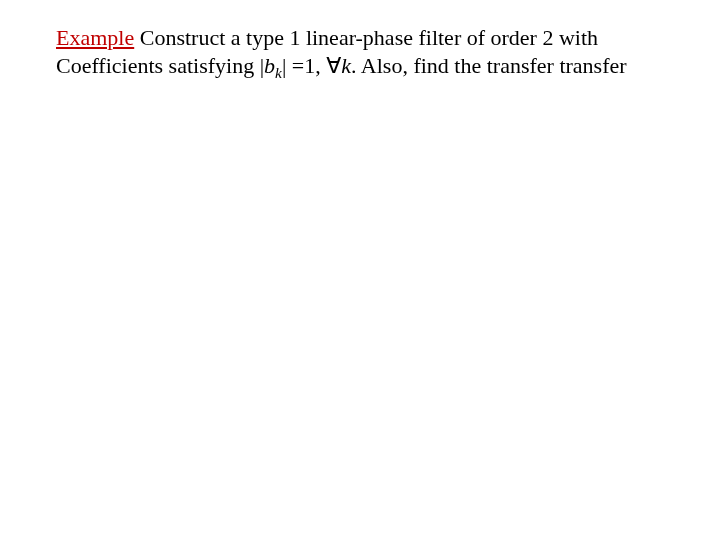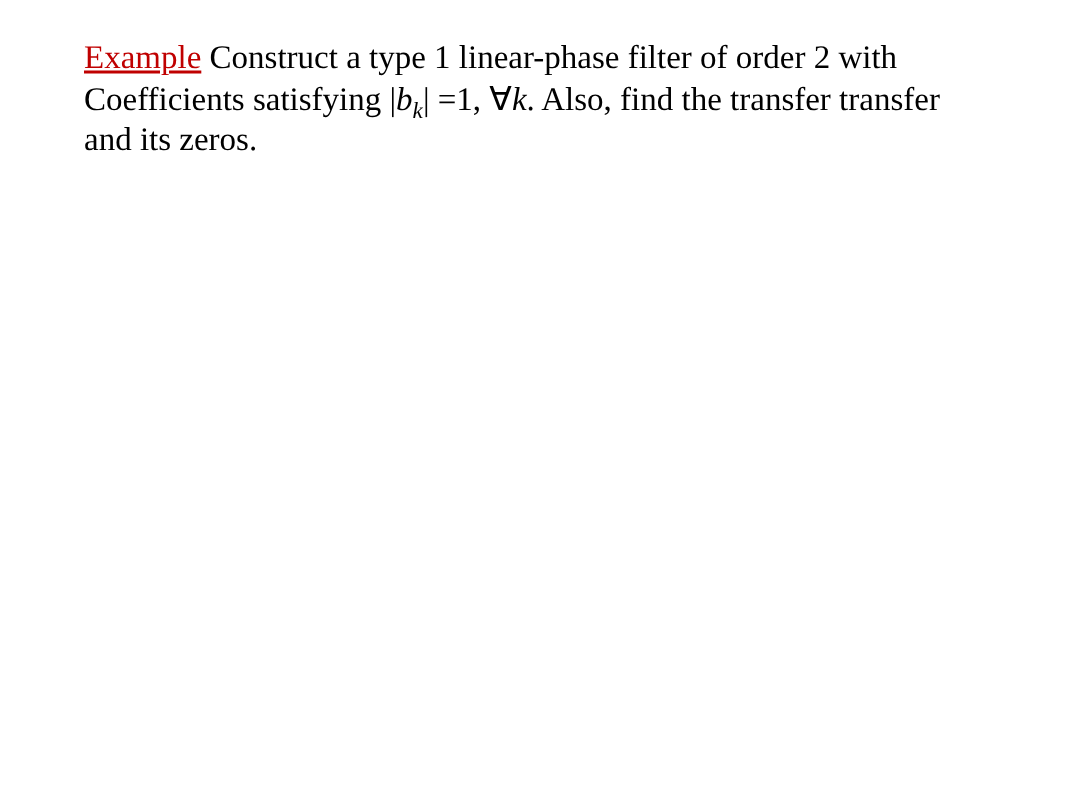--- a/index.html
+++ b/index.html
@@ -37,15 +37,14 @@
     line-height: 0;
   }
 </style>
 </head>
 <body>
 
 <div class="slide">
   <div class="body-text">
     <span class="heading-word">Example</span><span> Construct a type 1 linear-phase filter of order 2 with</span><br>
     <span>Coefficients satisfying |</span><span class="math-i">b</span><sub>k</sub><span>| =1, </span><span>∀</span><span class="math-i">k</span><span>. Also, find the transfer transfer</span><br>
-    <span>and its zeros.</span>
   </div>
 </div>
 
 </body></html>

